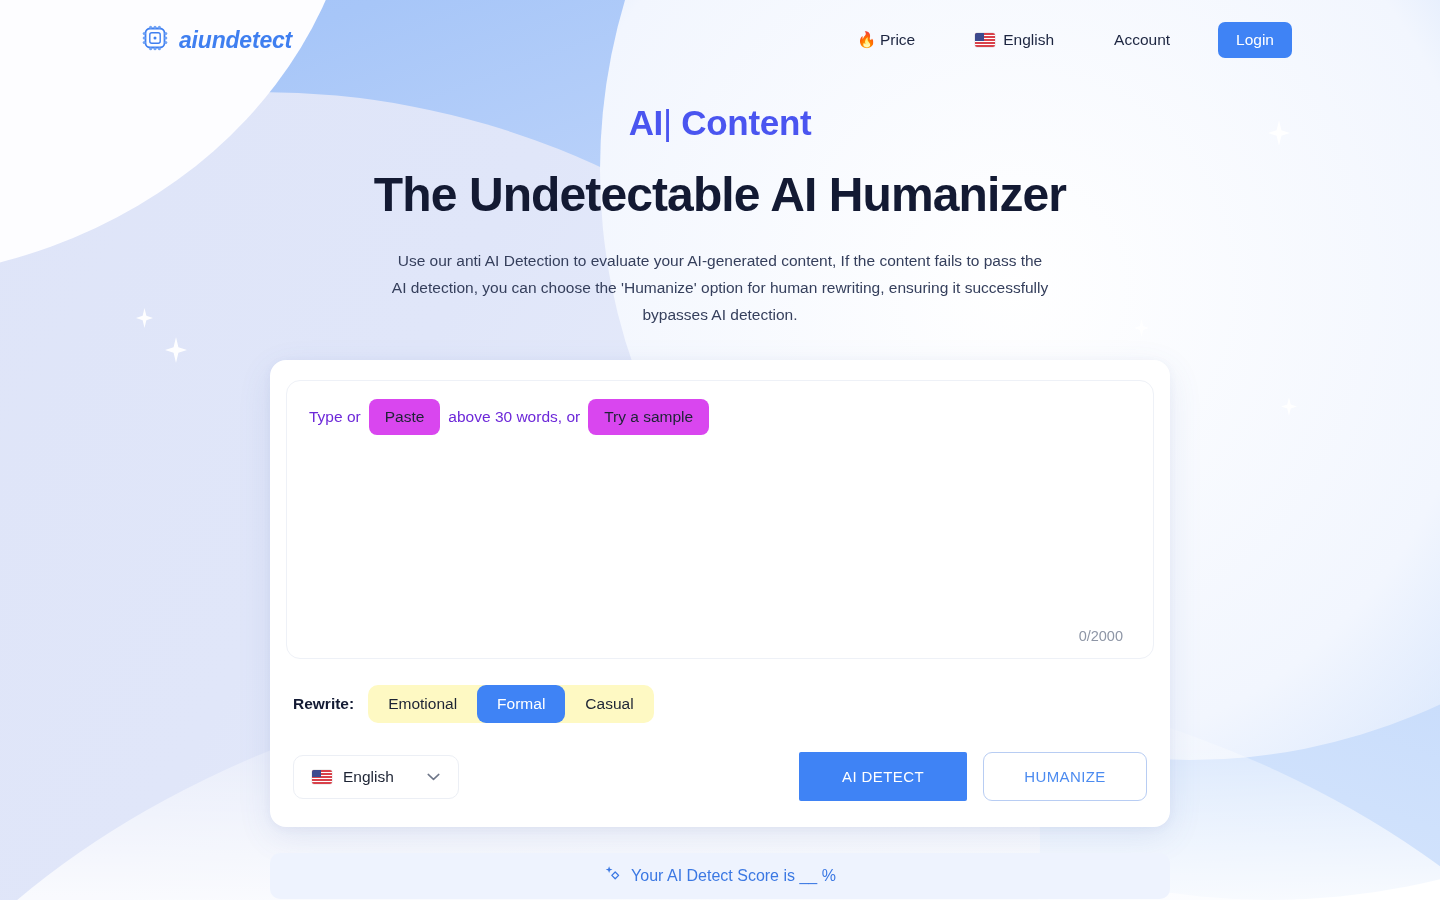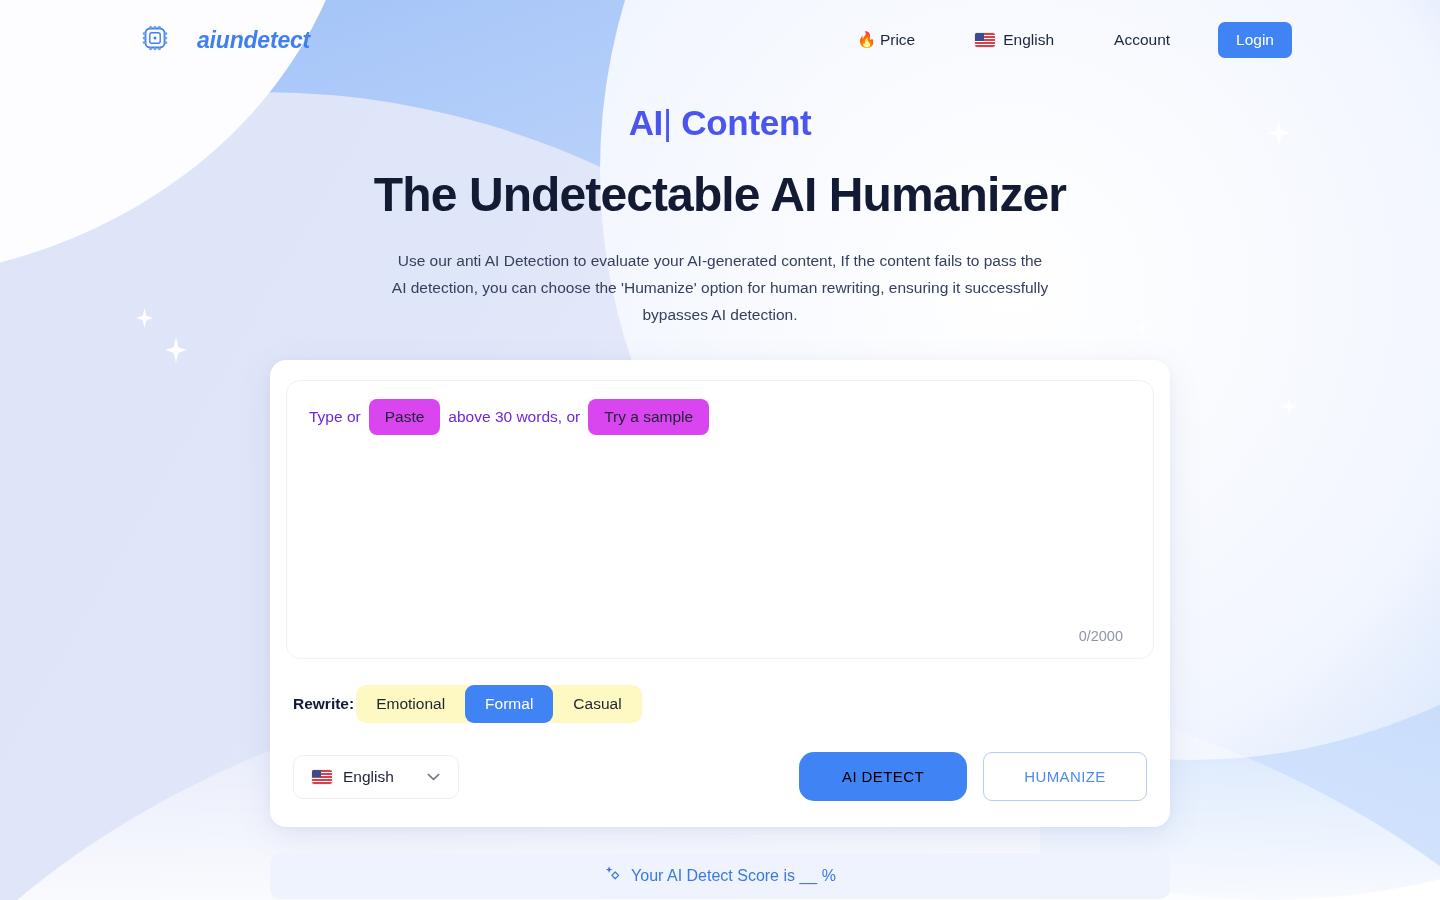--- a/index.html
+++ b/index.html
@@ -115,21 +115,21 @@
     height: 80px;
     display: flex;
     align-items: center;
     justify-content: space-between;
     padding: 0 148px 0 140px;
   }
 
   .logo {
     display: flex;
     align-items: center;
-    gap: 27px;
+    gap: 9px;
     cursor: pointer;
   }
   .logo-text {
     font-size: 23px;
     font-style: italic;
     font-weight: 700;
     color: #3f7ff0;
     letter-spacing: -0.2px;
   }
 
@@ -264,21 +264,21 @@
     position: absolute;
     right: 30px;
     bottom: 14px;
     font-size: 14.5px;
     color: #8e96a6;
   }
 
   .rewrite-row {
     display: flex;
     align-items: center;
-    gap: 2px;
+    gap: 14px;
     margin: 26px 0 0 7px;
   }
   .rewrite-label {
     font-size: 15.5px;
     font-weight: 700;
     color: #131a33;
   }
   .tone-group {
     display: flex;
     align-items: center;
@@ -325,23 +325,23 @@
   .chevron {
     margin-left: auto;
     color: #6e7688;
     font-size: 12px;
     line-height: 1;
   }
 
   .btn-group { display: flex; gap: 16px; }
   .btn-primary {
     background: #3f83f5;
-    color: #000000;
+    color: #ffffff;
     border: none;
-    border-radius: 15px;
+    border-radius: 2px;
     font-family: inherit;
     font-size: 15px;
     letter-spacing: .4px;
     padding: 7px 0;
     width: 168px;
     cursor: pointer;
   }
   .btn-outline {
     background: #ffffff;
     color: #4c8bf0;

